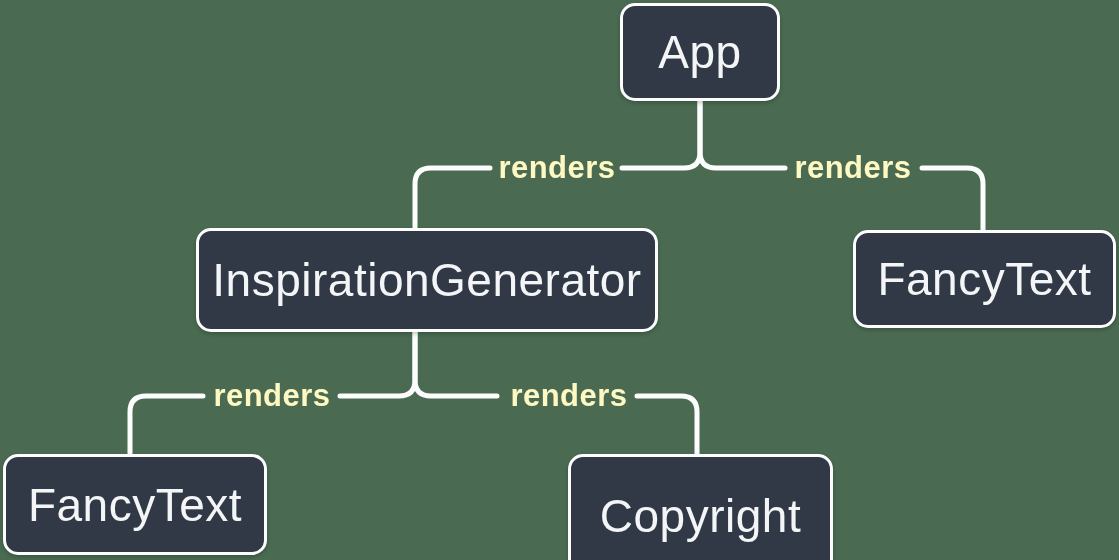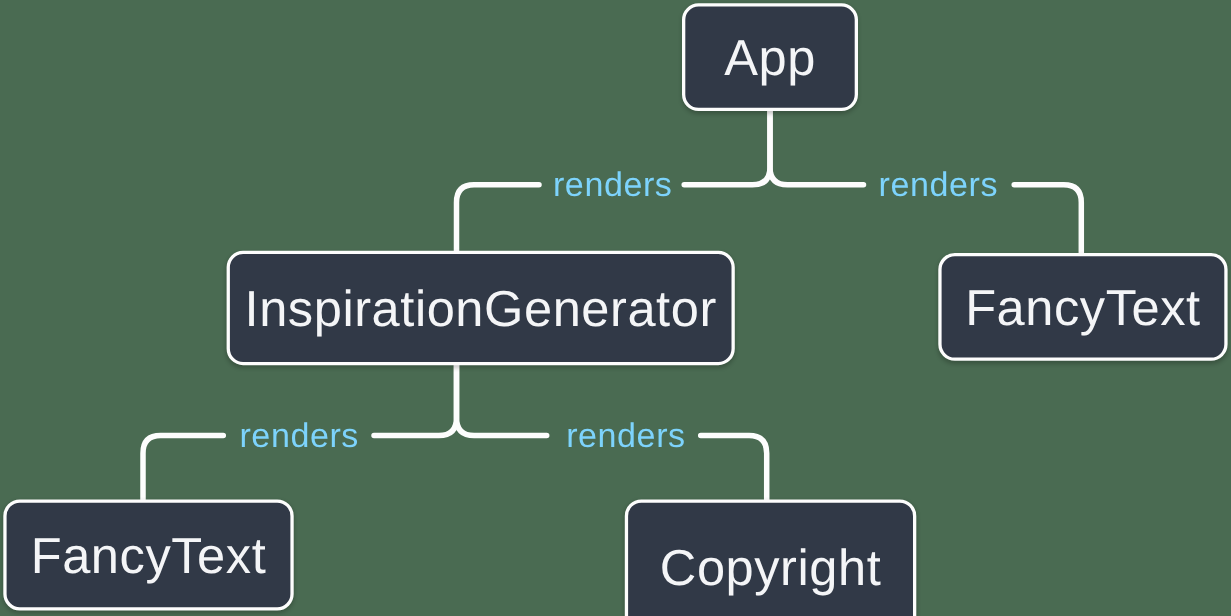--- a/index.html
+++ b/index.html
@@ -44,30 +44,30 @@
     display: flex;
     align-items: center;
     justify-content: center;
     font-size: 46px;
     font-weight: 400;
     letter-spacing: 0.5px;
     box-shadow: 0 2px 4px rgba(0,0,0,0.22);
     white-space: nowrap;
   }
   .node-app            { left: 620px; top: 3px;   width: 160px; height: 98px;  }
-  .node-inspiration    { left: 206px; top: 228px; width: 462px; height: 104px; }
+  .node-inspiration    { left: 196px; top: 228px; width: 462px; height: 104px; }
   .node-fancy-top      { left: 853px; top: 230px; width: 263px; height: 98px;  }
   .node-fancy-bottom   { left: 3px;   top: 454px; width: 264px; height: 101px; }
   .node-copyright      { left: 568px; top: 454px; width: 265px; height: 123px;  }
   .edge-label {
     position: absolute;
     transform: translate(-50%, -50%);
-    color: #7dd3fc;
+    color: #fef9c3;
     font-size: 31px;
-    font-weight: 400;
+    font-weight: 700;
     letter-spacing: 0.5px;
     white-space: nowrap;
   }
   .edge-label-1 { left: 557px; top: 168px; }
   .edge-label-2 { left: 853px; top: 168px; }
   .edge-label-3 { left: 272px; top: 396px; }
   .edge-label-4 { left: 569px; top: 396px; }
 </style>
 </head>
 <body>

